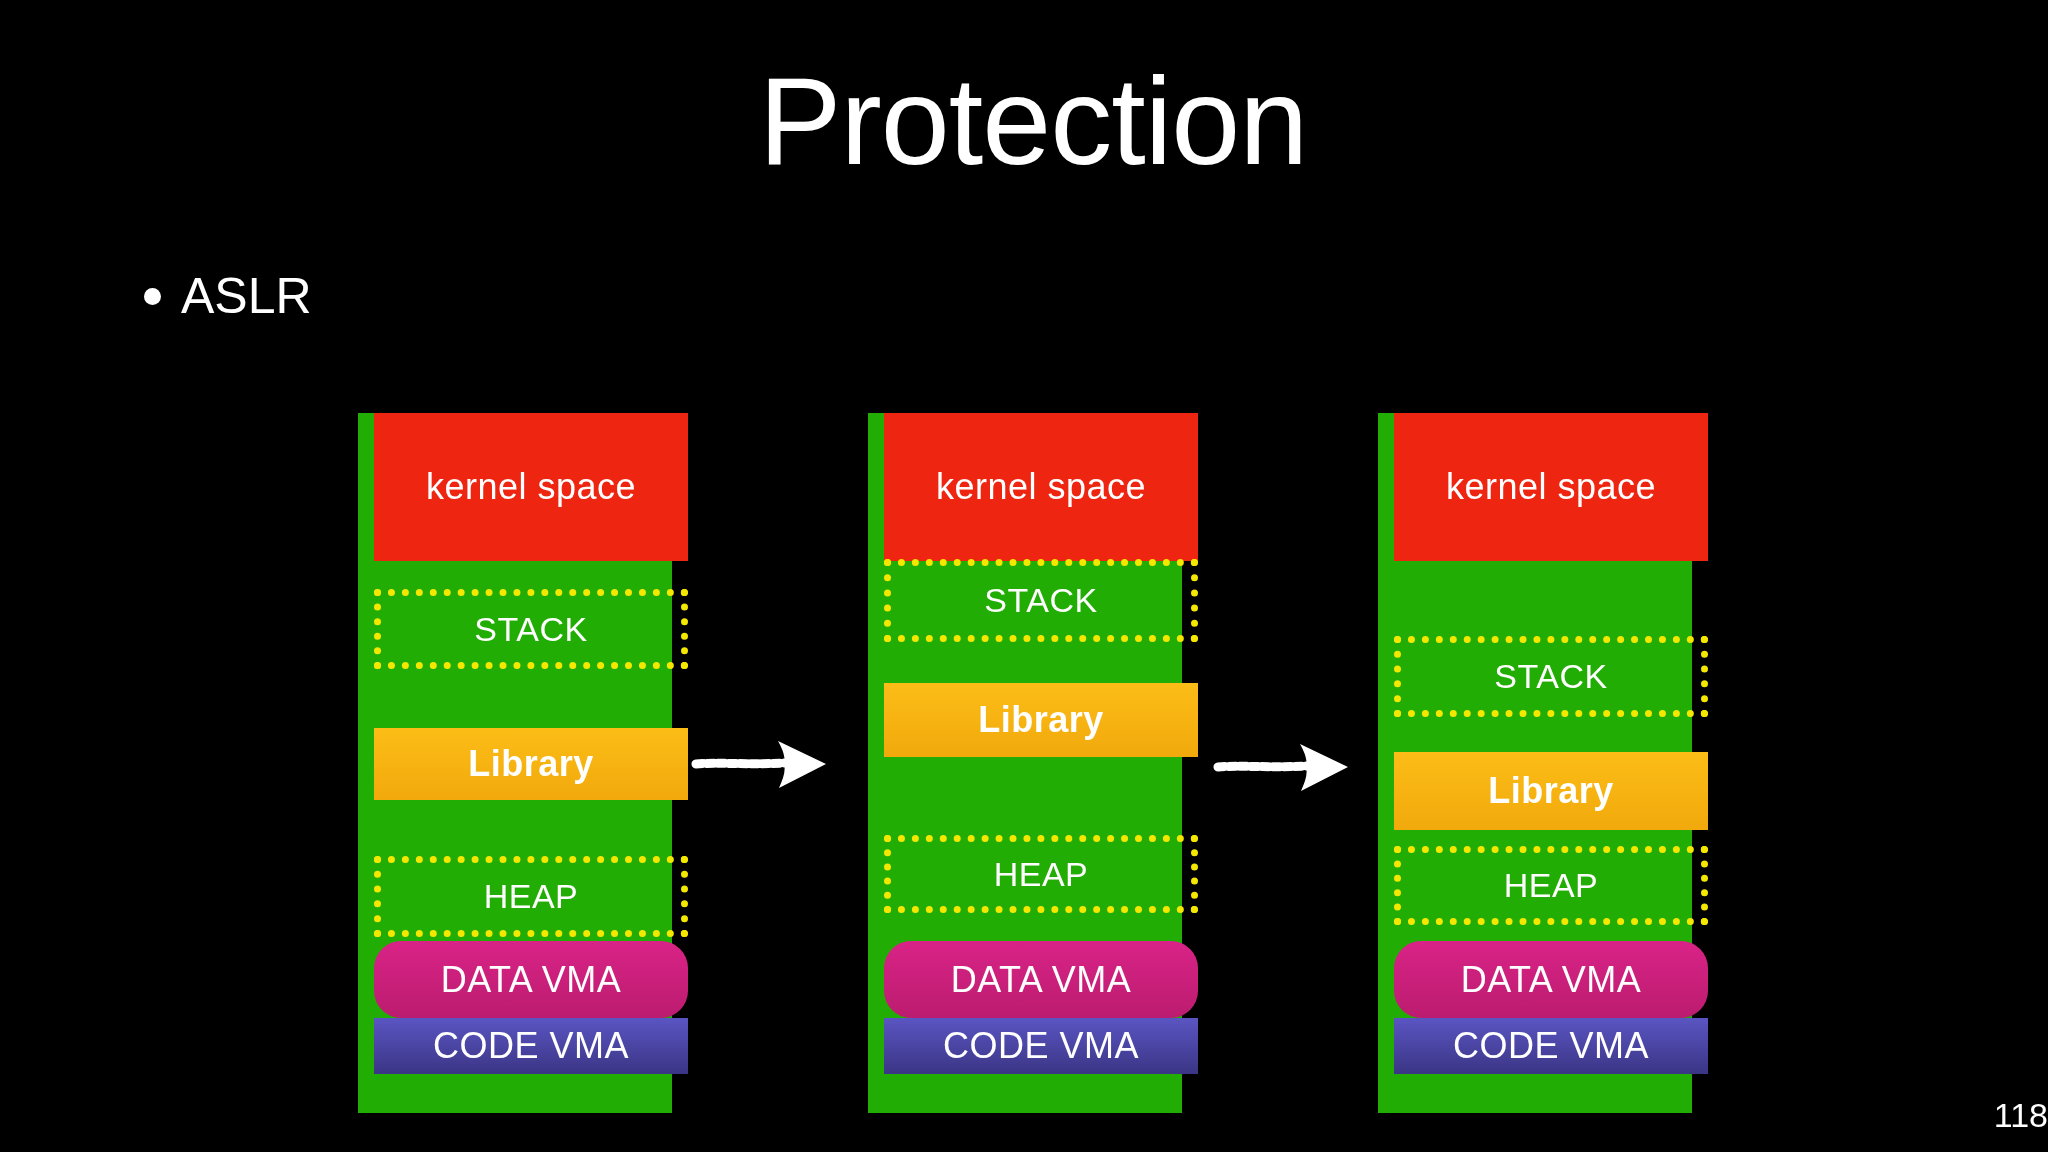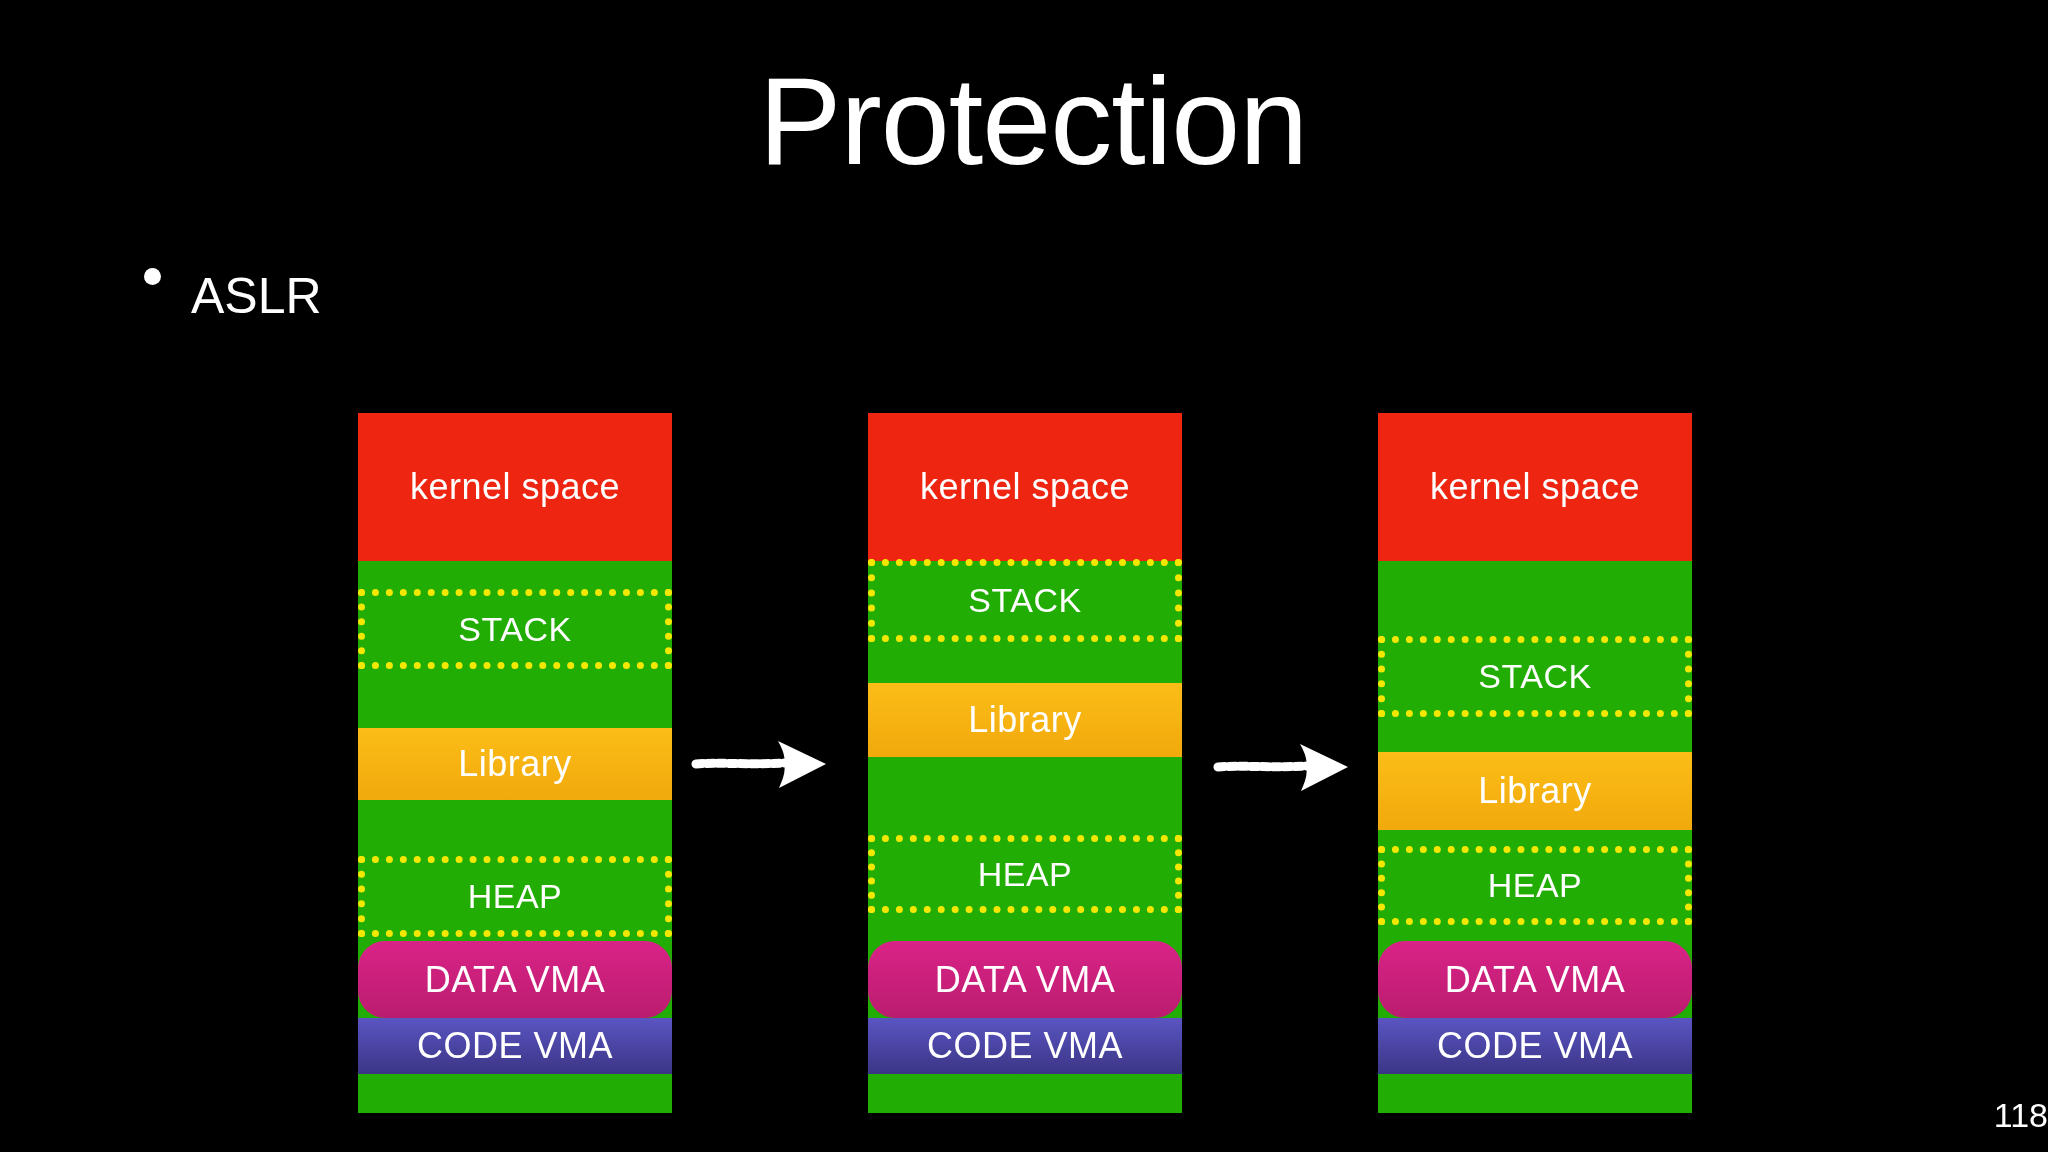--- a/index.html
+++ b/index.html
@@ -12,21 +12,21 @@
 
   
   .title{
     position:absolute;top:50px;left:0;width:100%;
     text-align:center;margin:9px;
     color:var(--text,#fff);
     font-size:124px;font-weight:500;letter-spacing:-1px;line-height:1;
   }
   .bullet-row{
     position:absolute;left:144px;top:268px;
-    display:flex;gap:30px;
+    display:flex;align-items:center;gap:20px;
     color:var(--text,#fff);font-size:50px;line-height:1.15;
   }
   .bullet-dot{
     width:17px;height:17px;border-radius:50%;
     background:var(--text,#fff);flex:0 0 auto;
   }
   .page-number{
     position:absolute;top:1096px;left:0;width:100%;
     text-align:right;color:var(--text,#fff);font-size:34px;
   }
@@ -34,29 +34,29 @@
   
   .memcol{
     position:absolute;top:413px;width:314px;height:700px;
     background:var(--user-space,#22ad05);
   }
   #col1{left:358px}
   #col2{left:868px}
   #col3{left:1378px}
 
   .seg{
-    position:absolute;left:0;width:100%;
+    position:absolute;left:16px;width:100%;
     display:flex;align-items:center;justify-content:center;
     color:var(--text,#fff);box-sizing:border-box;
     font-size:36px;letter-spacing:.5px;text-align:right;
   }
   .kernel{top:0;height:148px;background:var(--kernel,#ee2511);}
   .data{top:528px;height:77px;background:linear-gradient(var(--data-top,#d92387),var(--data-bottom,#bb1c6f));border-radius:27px;}
   .code{top:605px;height:56px;background:linear-gradient(var(--code-top,#5a55c2),var(--code-bottom,#3b3585));}
-  .library{background:linear-gradient(var(--library-top,#fcbd17),var(--library-bottom,#f1a90c));}
+  .library{background:linear-gradient(var(--library-top,#fcbd17),var(--library-bottom,#f1a90c));font-weight:bold;}
   .dashed{
     border:7px dotted var(--aslr-dash,#f5e800);
     background:transparent;font-size:34px;
   }
 
   
   #col1 .stack{top:176px;height:80px}
   #col1 .library{top:315px;height:72px}
   #col1 .heap{top:443px;height:81px}
 

